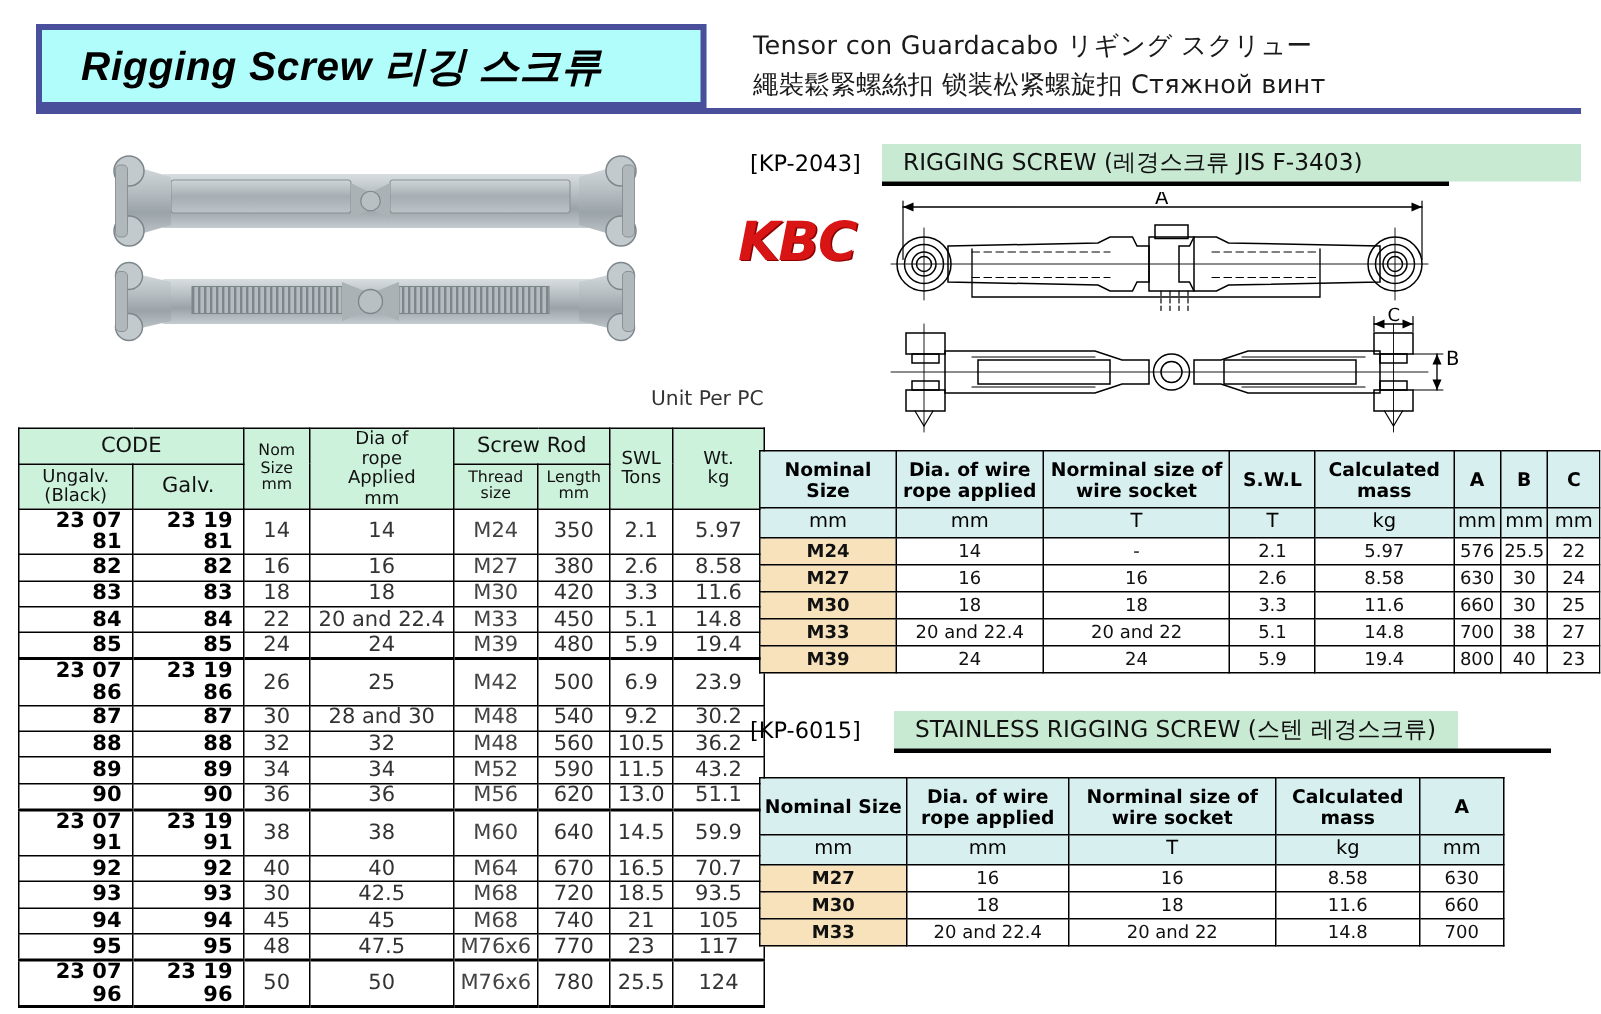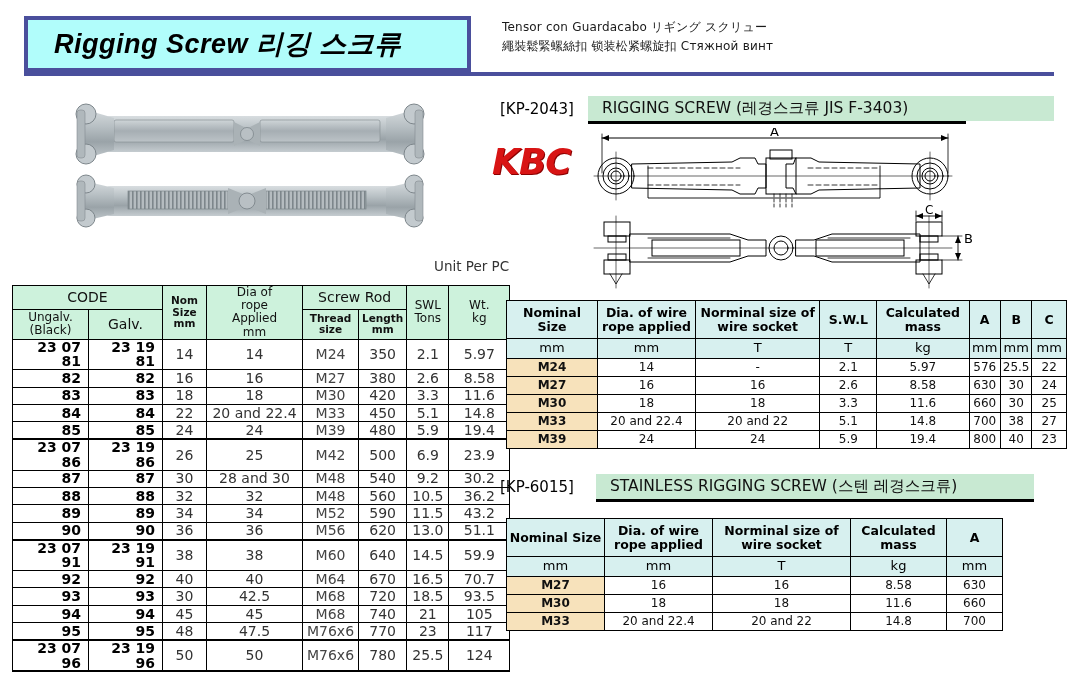--- a/index.html
+++ b/index.html
@@ -25,21 +25,21 @@
     font-size:27px; color:#000; white-space:nowrap;
     padding-left:26px; letter-spacing:0.5px;
   }
   #title-underline{
     position:absolute; left:24px; top:72px; width:1030px; height:4px;
     background:#4a4f9c;
   }
   #lang-block{
     position:absolute; left:502px; top:18px; width:420px;
     font-family:"DejaVu Sans", sans-serif;
-    font-size:12px; color:#1a1a1a; line-height:1.55;
+    font-size:17px; color:#1a1a1a; line-height:1.55;
     letter-spacing:0.2px;
   }
   #lang-block div{ white-space:nowrap; }
 
   
   #product-photo{
     position:absolute; left:44px; top:92px; width:410px; height:160px;
   }
 
   #unit-per-pc{
@@ -62,21 +62,21 @@
     vertical-align:middle;
     line-height:1.05;
   }
   #left-table thead th{
     background:#cdf2dc;
     font-weight:normal;
     font-size:14px;
     color:#111;
     height:22px;
   }
-  #left-table thead th.small{ font-size:10.5px; line-height:1.12;font-weight:bold; }
+  #left-table thead th.small{ font-size:10.5px; line-height:1.12; }
   #left-table thead th.med{ font-size:12px; line-height:1.1; }
   #left-table tbody td{
     height:17.4px; font-size:14px; color:#333; background:#fff;
   }
   #left-table td.code{ font-weight:bold; color:#000; text-align:right; padding-right:7px; }
   #left-table td.thr{ color:#444; }
   #left-table tr.grp-end td{ border-bottom:2px solid #000; }
   #left-table tr.grp-start td{ border-top:2px solid #000; }
   .c-ung{ width:76px; } .c-gal{ width:74px; }
   .c-nom{ width:44px; } .c-dia{ width:96px; }
@@ -588,21 +588,21 @@
         <td>5.9</td>
         <td>19.4</td>
         <td>800</td>
         <td>40</td>
         <td>23</td>
       </tr>
     </tbody>
 </table>
 
 <div class="kp-tag" style="left:500px; top:478px;">[KP-6015]</div>
-<div class="sec-bar" style="left:596px; top:474px; width:438px;">
+<div class="sec-bar" style="left:596px; top:474px; width:376px;">
   <span>STAINLESS RIGGING SCREW (스텐 레경스크류)</span>
 </div>
 <div class="sec-rule" style="left:596px; top:499px; width:438px;"></div>
 
 <table class="rt" id="t6015" style="left:506px; top:518px;">
   <thead>
     <tr class="hdr-main">
       <th class="w-nom">
         <div>Nominal Size</div>
       </th>

